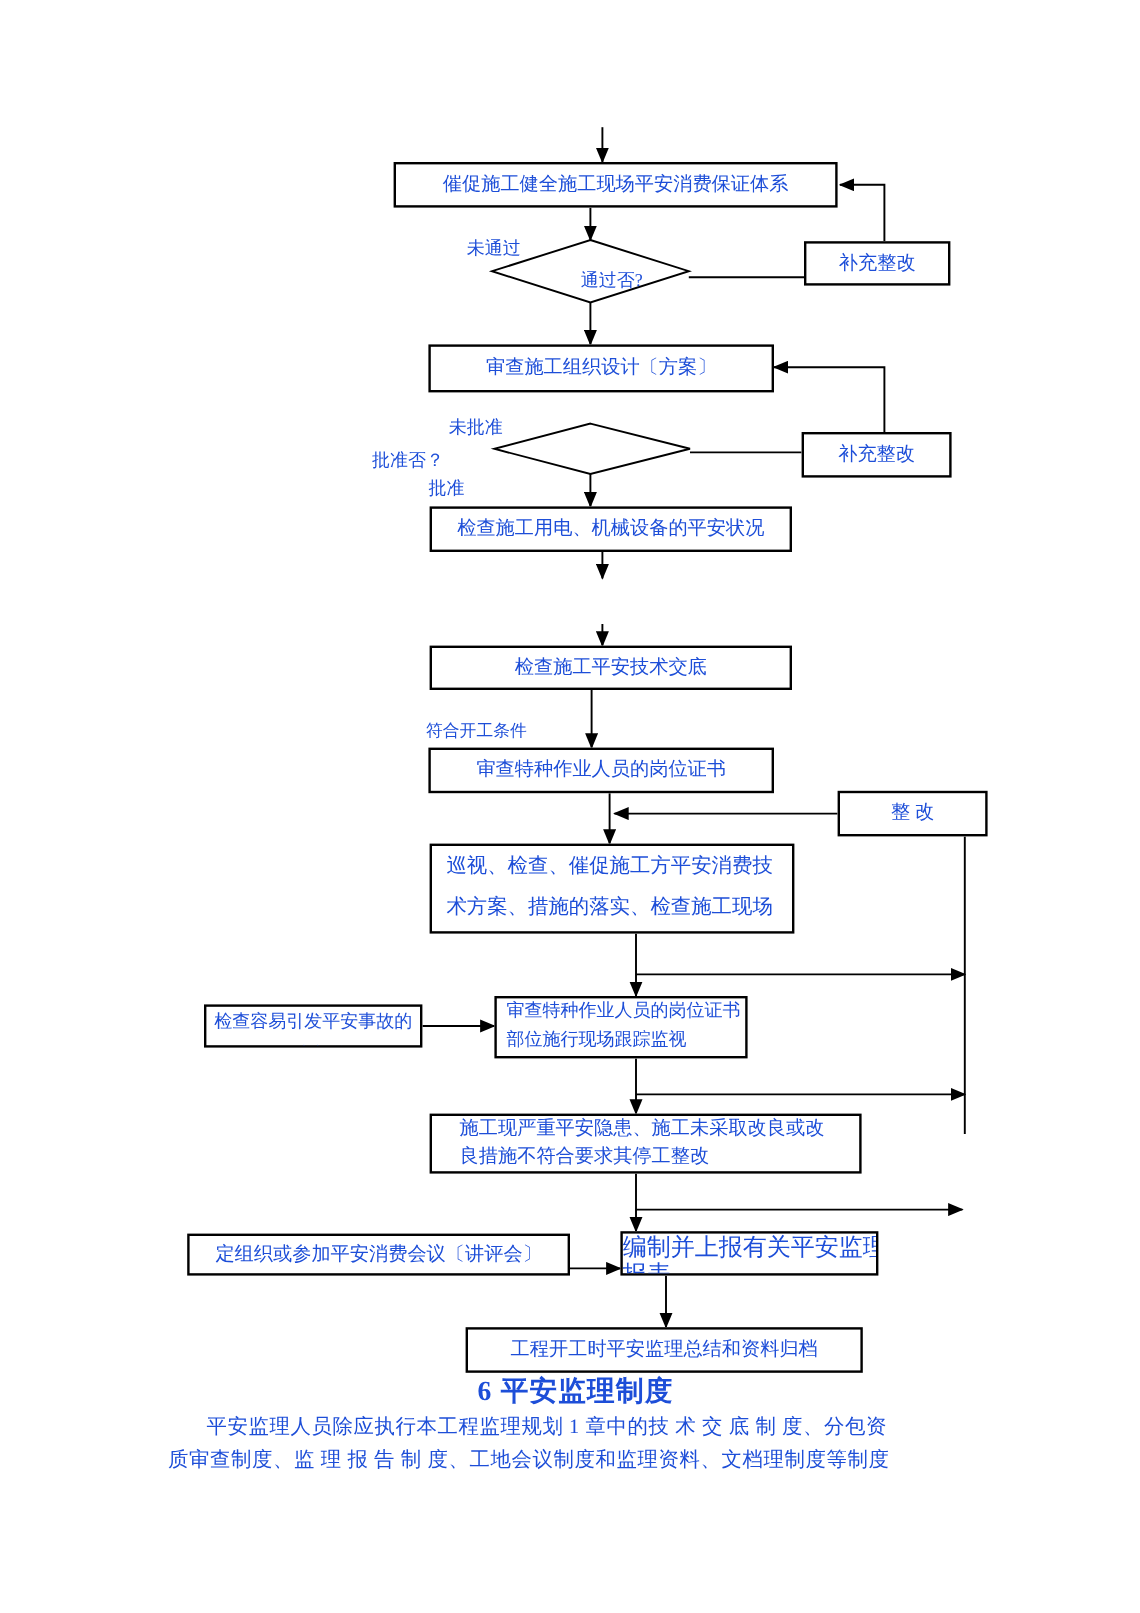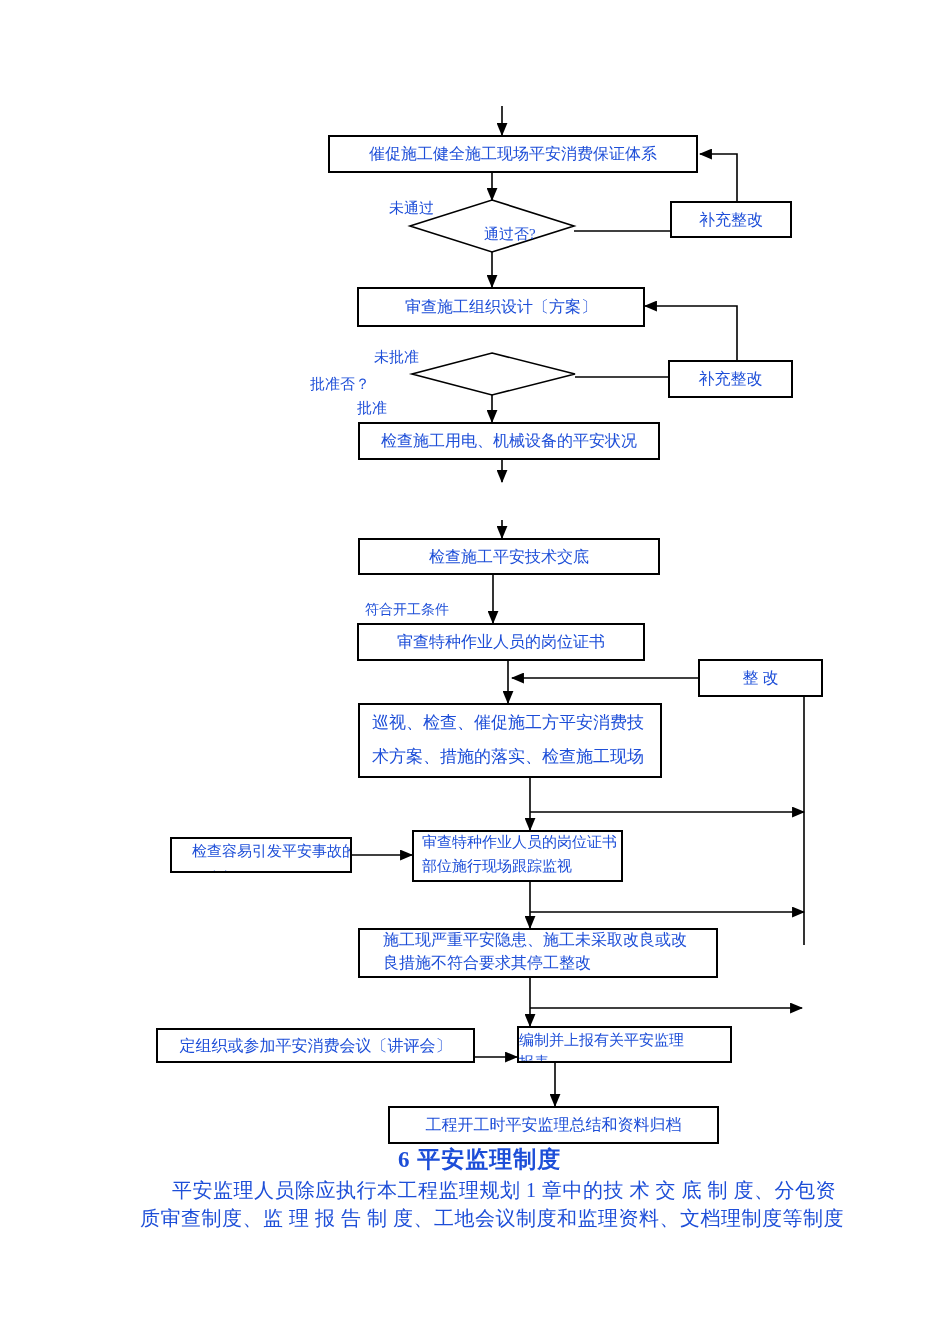--- a/index.html
+++ b/index.html
@@ -6,27 +6,27 @@
   #canvas{
     position:relative;width:950px;height:1344px;background:#fff;overflow:hidden;
     font-family:"Liberation Serif","DejaVu Serif",serif;color:#1d4ed8;
   }
   .box{
     position:absolute;box-sizing:border-box;border:2px solid #000;background:#fff;
     display:flex;align-items:center;justify-content:center;text-align:center;
     font-size:16px;line-height:1.2;white-space:nowrap;
   }
   .box.ml{flex-direction:column;justify-content:center;align-items:flex-start;text-align:left;white-space:nowrap;font-family:Liberation Mono, monospace;}
-  .box.ml.center{align-items:flex-start;text-align:center;padding-left:20px;}
+  .box.ml.center{align-items:center;text-align:center;}
   .box.clip{overflow:hidden;justify-content:flex-start;}
   .lbl{position:absolute;font-size:15px;white-space:nowrap;line-height:1.1;text-align:right;}
-  .lbl.small{font-size:14px;margin-left:10px;}
+  .lbl.small{font-size:14px;}
   #connectors{position:absolute;left:0;top:0;pointer-events:none;}
   .heading{position:absolute;font-weight:bold;font-size:23px;white-space:nowrap;letter-spacing:1px;}
-  .para-line{position:absolute;font-size:20px;white-space:nowrap;letter-spacing:0.5px;}
+  .para-line{position:absolute;font-size:17px;white-space:nowrap;letter-spacing:0.5px;}
 </style>
 </head>
 <body>
 
 <div id="canvas">
 
   <svg id="connectors" width="950" height="1344" viewBox="0 0 950 1344">
     <defs>
       <marker id="ah" viewBox="0 0 12 10" markerWidth="13" markerHeight="11" refX="11" refY="5" orient="auto" markerUnits="userSpaceOnUse">
         <path d="M0,0 L12,5 L0,10 Z" fill="#000"></path>
@@ -95,21 +95,21 @@
     <span>部位施行现场跟踪监视</span>
   </div>
 
   <div class="box ml" style="left:358px;top:928px;width:360px;height:50px;padding:0 23px;font-size:16px;line-height:23px">
     <span>施工现严重平安隐患、施工未采取改良或改</span>
     <span>良措施不符合要求其停工整改</span>
   </div>
 
   <div class="box" style="left:156px;top:1028px;width:319px;height:35px">定组织或参加平安消费会议〔讲评会〕</div>
 
-  <div class="box ml clip" style="left:517px;top:1026px;width:215px;height:37px;padding:3px 0 0;font-size:15px;line-height:22px">
+  <div class="box ml clip" style="left:517px;top:1026px;width:215px;height:37px;padding:3px 0 0;font-size:20px;line-height:22px">
     <span>编制并上报有关平安监理</span>
     <span>报表</span>
   </div>
 
   <div class="box" style="left:388px;top:1106px;width:331px;height:38px">工程开工时平安监理总结和资料归档</div>
 
   <div class="lbl" style="left:389px;top:200px">未通过</div>
   <div class="lbl" style="left:484px;top:226px">通过否?</div>
   <div class="lbl" style="left:374px;top:349px">未批准</div>
   <div class="lbl" style="left:310px;top:376px">批准否？</div>

